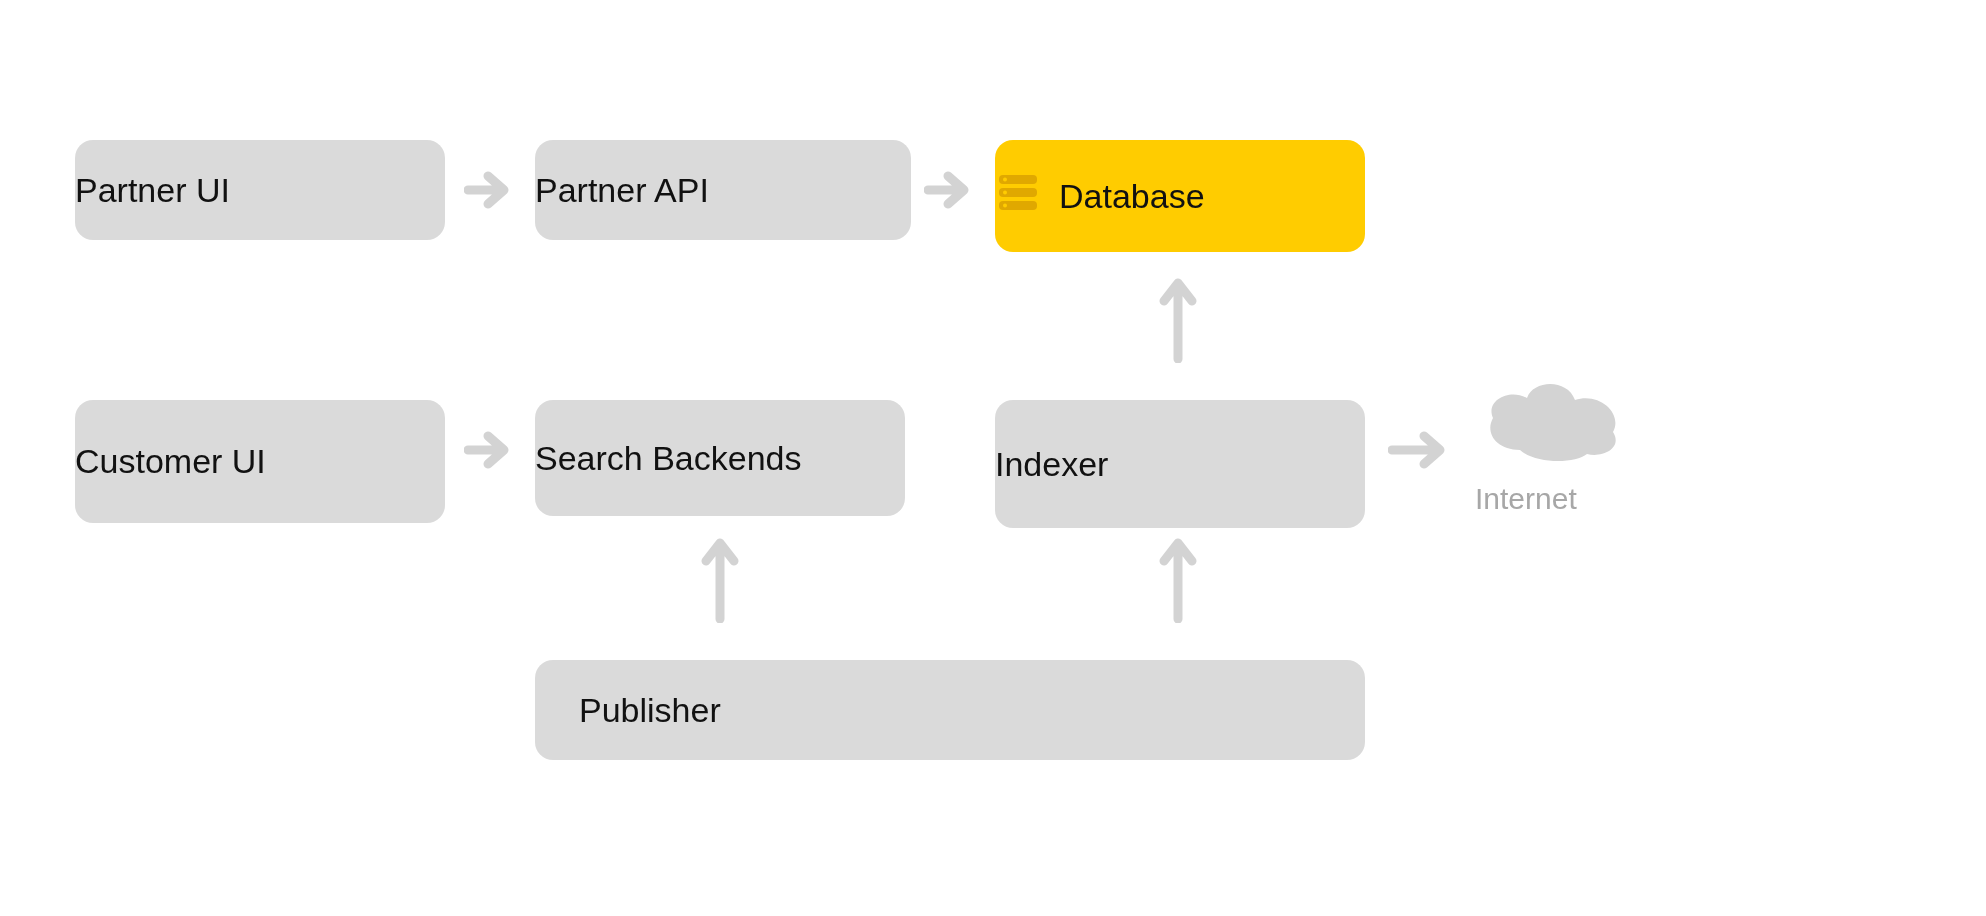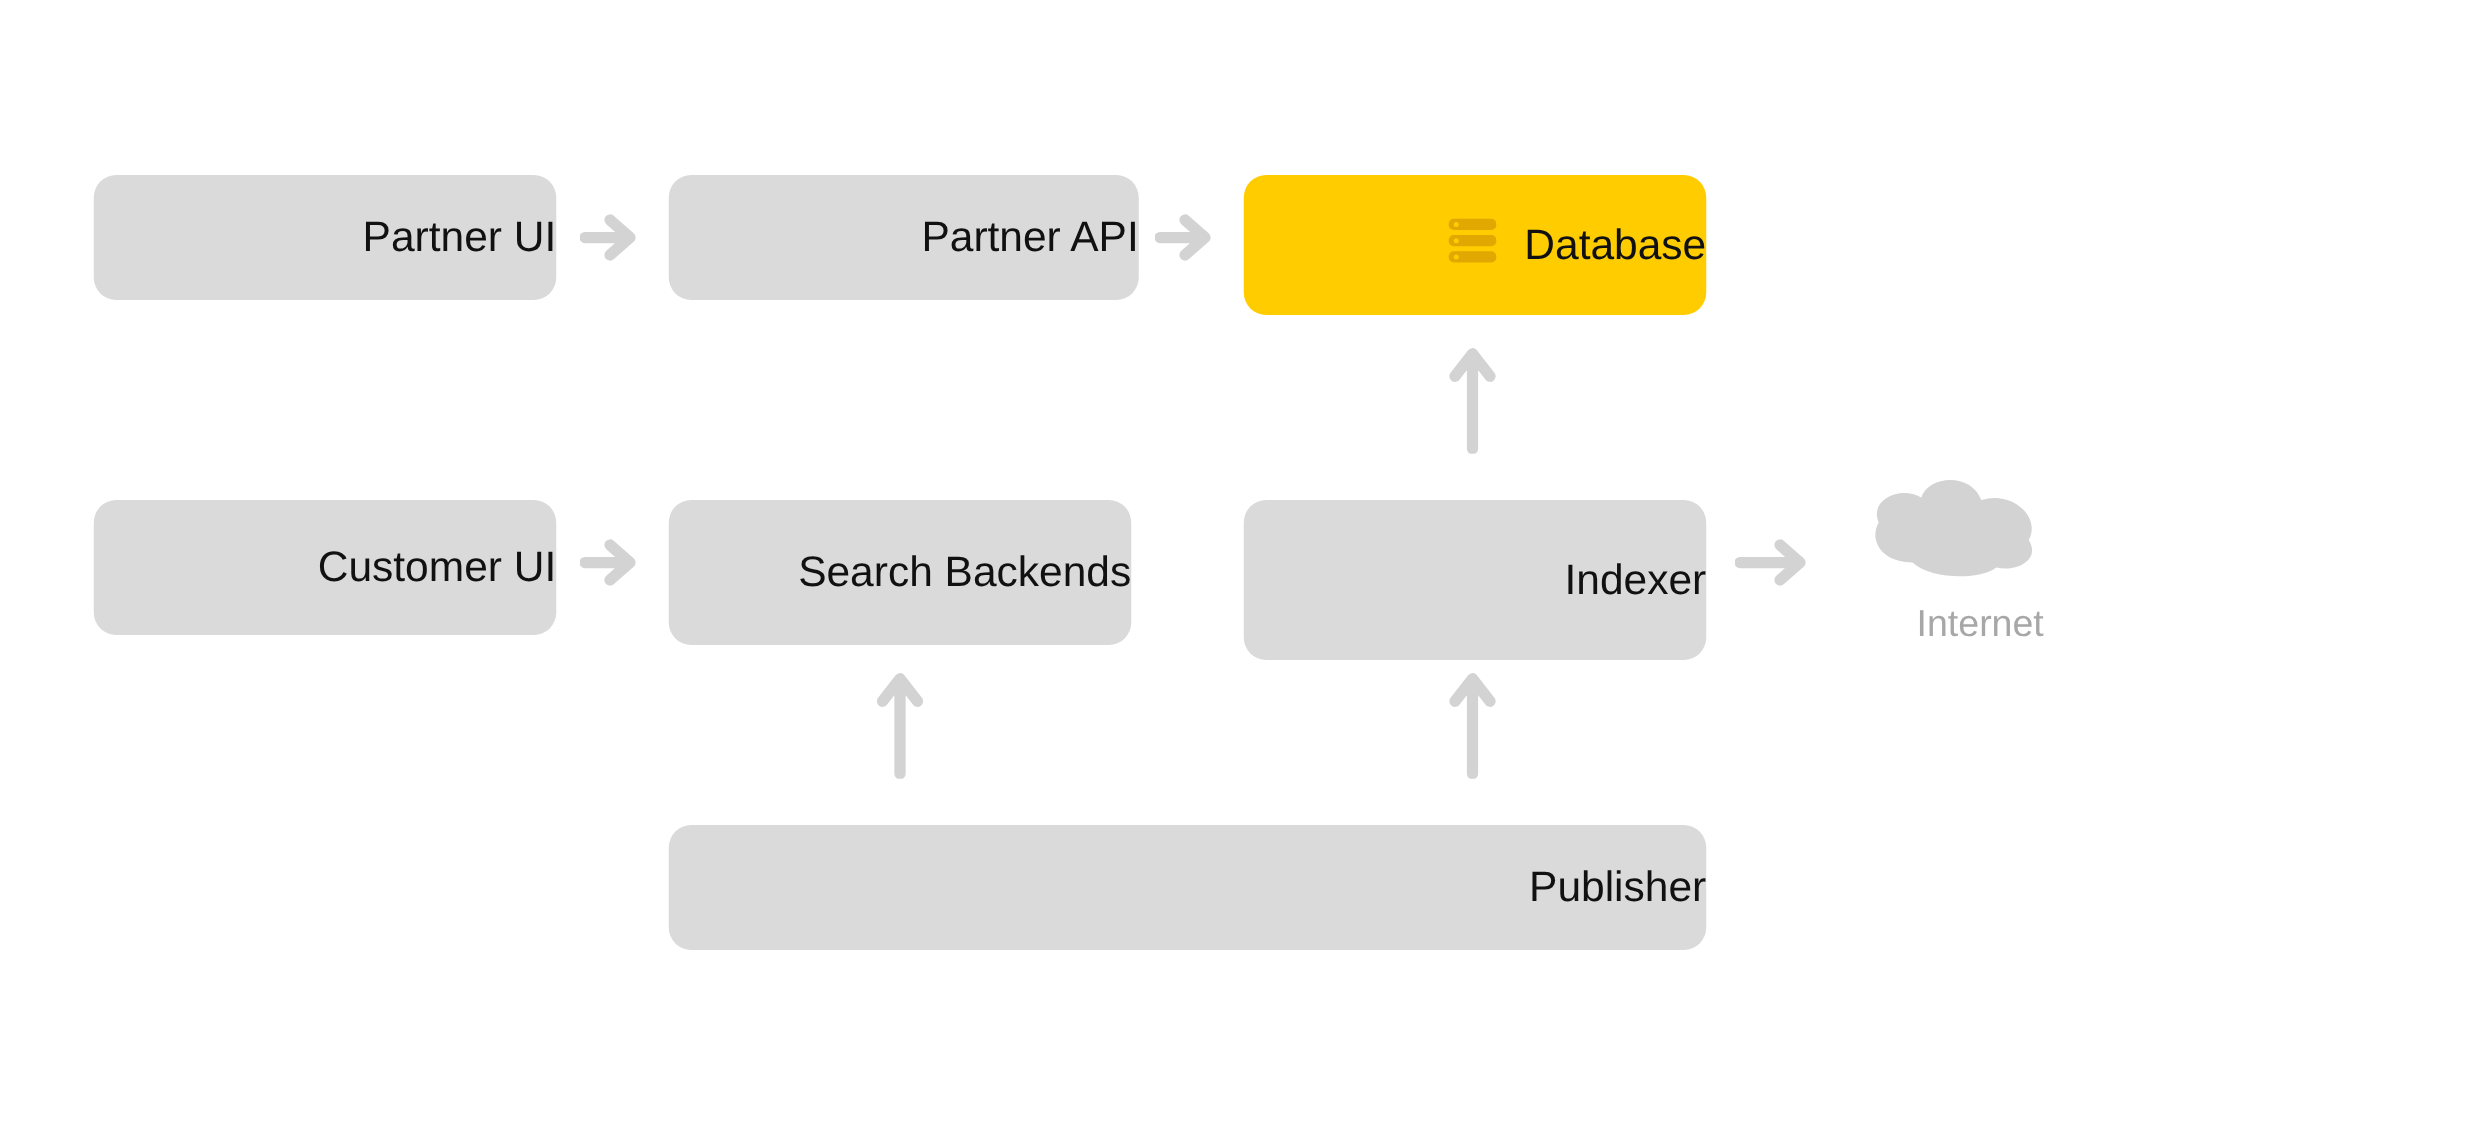--- a/index.html
+++ b/index.html
@@ -10,42 +10,42 @@
     font-family: Arial, Helvetica, sans-serif;
     width: 1986px;
     height: 916px;
     position: relative;
   }
   .node {
     position: absolute;
     border-radius: 18px;
     display: flex;
     align-items: center;
-    justify-content: flex-end;
+    justify-content: flex-start;
     font-size: 34px;
     color: #111111;
   }
   .node.gray {
     background: #dadada;
   }
   .node.yellow {
     background: #ffcc00;
   }
   .icon-db {
     margin-right: 18px;
   }
   .arrow-h, .arrow-v {
     position: absolute;
     display: flex;
     align-items: center;
     justify-content: center;
   }
   .cloud {
     position: absolute;
-    text-align: right;
+    text-align: left;
   }
   .cloud-label {
     font-size: 30px;
     color: #a7a7a7;
     margin-top: 8px;
   }
 </style>
 </head>
 <body>
 
@@ -82,21 +82,21 @@
   </span>
   <span>Database</span>
 </div>
 
 <div class="arrow-v" style="left:1156px; top:262px; width:44px; height:110px;">
   <svg width="44" height="92" viewBox="0 0 44 92">
     <path d="M22 88 L22 18 M8 30 L22 12 L36 30" stroke="#d3d3d3" stroke-width="9" fill="none" stroke-linecap="round" stroke-linejoin="round"></path>
   </svg>
 </div>
 
-<div class="node gray" style="left:75px; top:400px; width:370px; height:108px;">
+<div class="node gray" style="left:75px; top:400px; width:370px; height:123px;">
   <span>Customer UI</span>
 </div>
 
 <div class="arrow-h" style="left:455px; top:428px; width:70px; height:44px;">
   <svg width="52" height="44" viewBox="0 0 52 44">
     <path d="M4 22 L36 22 M24 8 L40 22 L24 36" stroke="#d3d3d3" stroke-width="9" fill="none" stroke-linecap="round" stroke-linejoin="round"></path>
   </svg>
 </div>
 
 <div class="node gray" style="left:535px; top:400px; width:370px; height:116px;">

